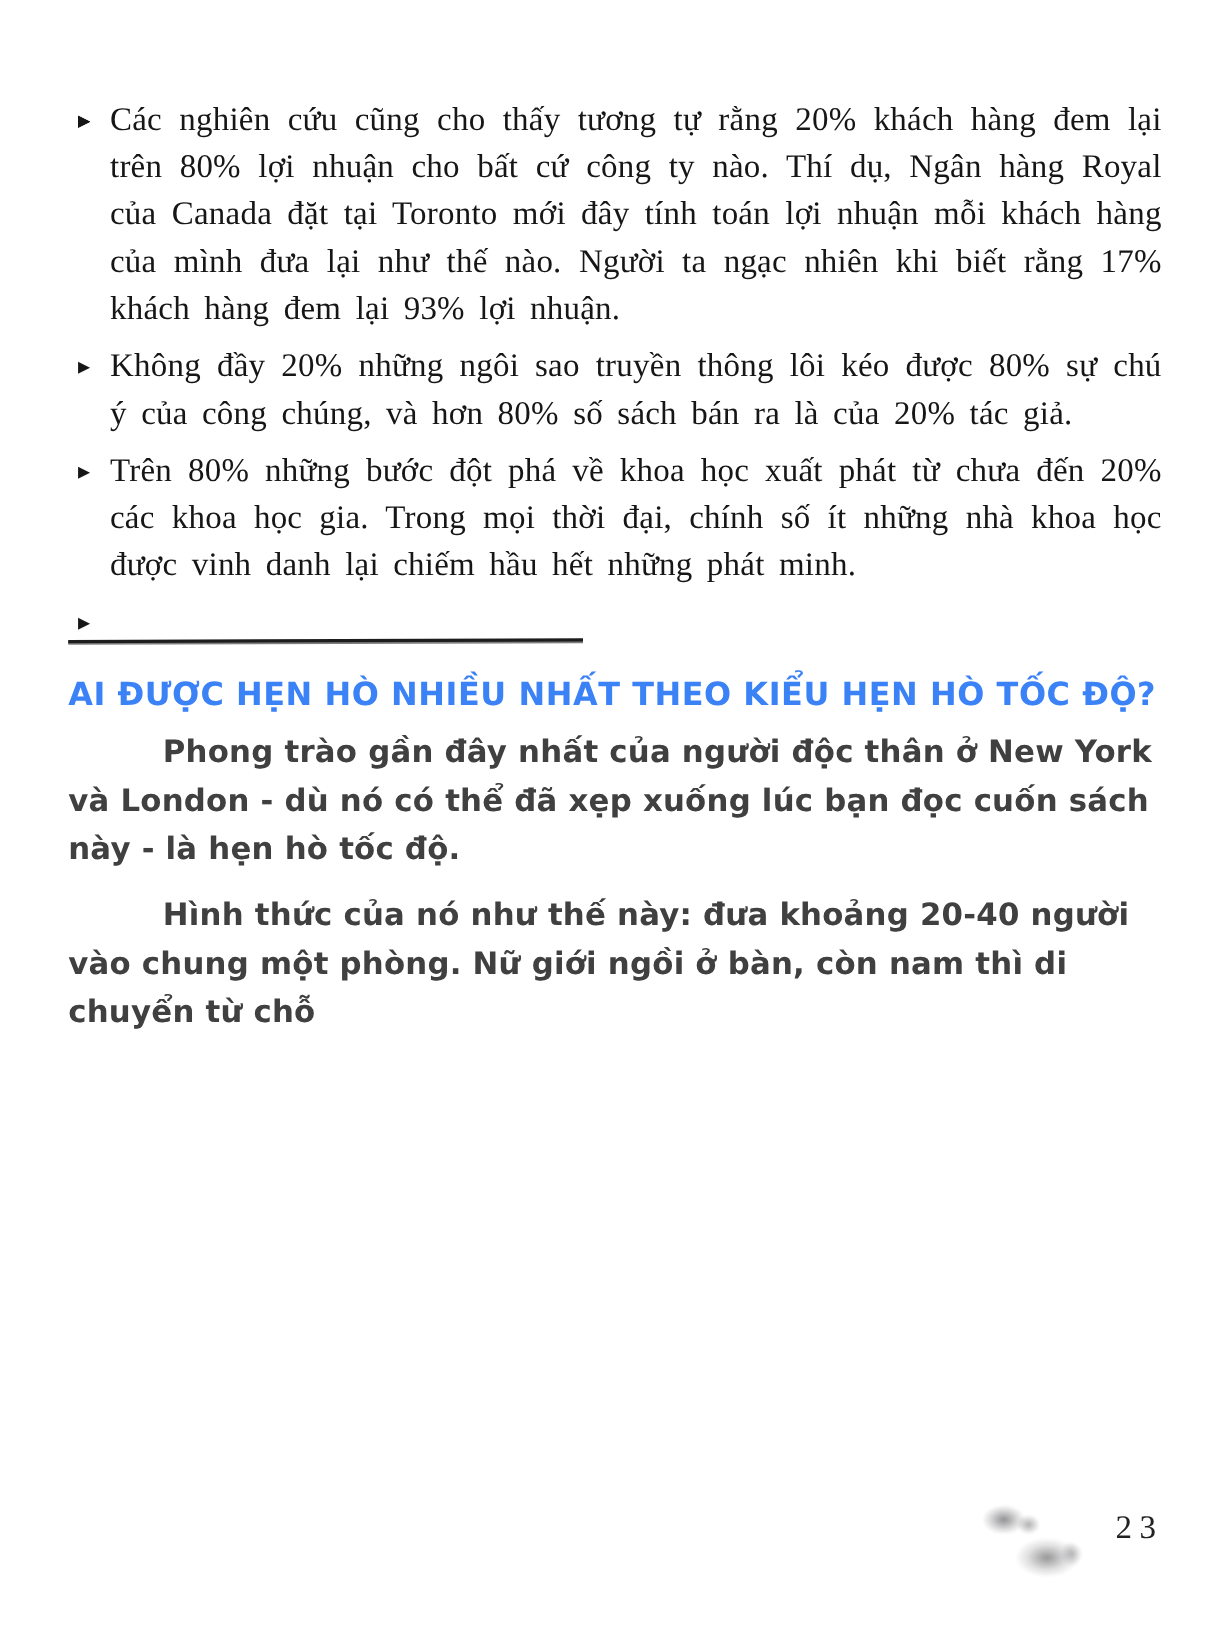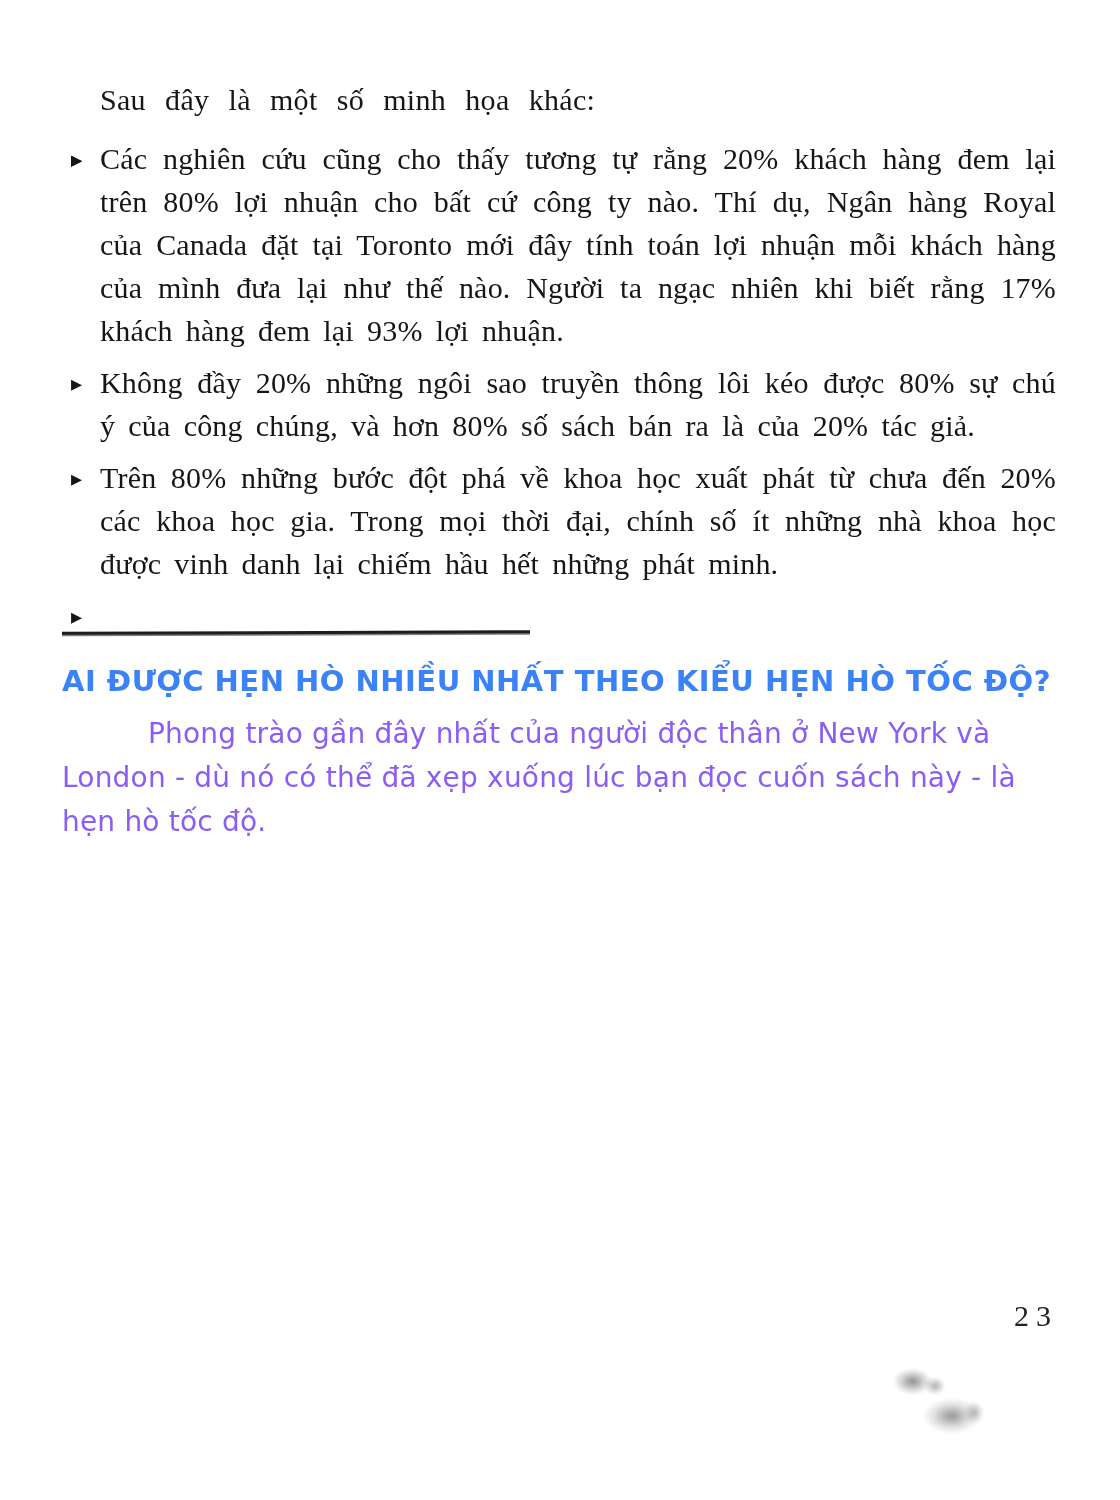--- a/index.html
+++ b/index.html
@@ -66,35 +66,35 @@
     font-family: "DejaVu Sans", sans-serif;
     font-weight: bold;
     font-size: 29px;
     letter-spacing: 0.5px;
     white-space: nowrap;
     color: #3b82f6;
   }
   .comic-para {
     margin: 14px 0 0 0;
     font-family: "DejaVu Sans", sans-serif;
-    font-weight: normal;
+    font-weight: bold;
     font-size: 28px;
     line-height: 44px;
     text-indent: 86px;
     letter-spacing: 0.2px;
-    color: #8b5cf6;
+    color: #404040;
   }
   .comic-para + .comic-para {
     margin-top: 16px;
   }
   
   .page-number {
     position: absolute;
     right: 62px;
-    top: 1299px;
+    top: 1372px;
     font-family: "Liberation Serif", "DejaVu Serif", serif;
     font-size: 30px;
     letter-spacing: 7px;
     color: #222;
   }
   .smudge {
     position: absolute;
     border-radius: 45% 55% 50% 48%;
     filter: blur(1.2px);
     opacity: .85;
@@ -110,21 +110,20 @@
     background:
       radial-gradient(closest-side at 45% 50%, rgba(50,50,54,.6), rgba(115,115,120,.25) 62%, transparent),
       radial-gradient(closest-side at 80% 40%, rgba(75,75,80,.45), transparent 78%);
   }
 </style>
 </head>
 <body>
 
 <div class="page">
 
-  <p class="intro">Sau đây là một số minh họa khác:</p>
 
   <ul class="bullets">
     <li>
       <span class="marker">▸</span>
     </li>
     <li>
       <span class="marker">▸</span>
     </li>
     <li>
       <span class="marker">▸</span>
@@ -142,19 +141,20 @@
       <span class="marker">▸</span>
     </li>
   </ul>
 
   <hr class="divider">
 
   <h2 class="comic-heading">AI ĐƯỢC HẸN HÒ NHIỀU NHẤT THEO KIỂU HẸN HÒ TỐC ĐỘ?</h2>
 
   <p class="comic-para">Phong trào gần đây nhất của người độc thân ở New York và London - dù nó có thể đã xẹp xuống lúc bạn đọc cuốn sách này - là hẹn hò tốc độ.</p>
 
+  <p class="comic-para">Hình thức của nó như thế này: đưa khoảng 20-40 người vào chung một phòng. Nữ giới ngồi ở bàn, còn nam thì di chuyển từ chỗ</p>
 
   <div class="smudge smudge-1"></div>
   <div class="smudge smudge-2"></div>
 
   <div class="page-number">23</div>
 
 </div>
 
 </body></html>

